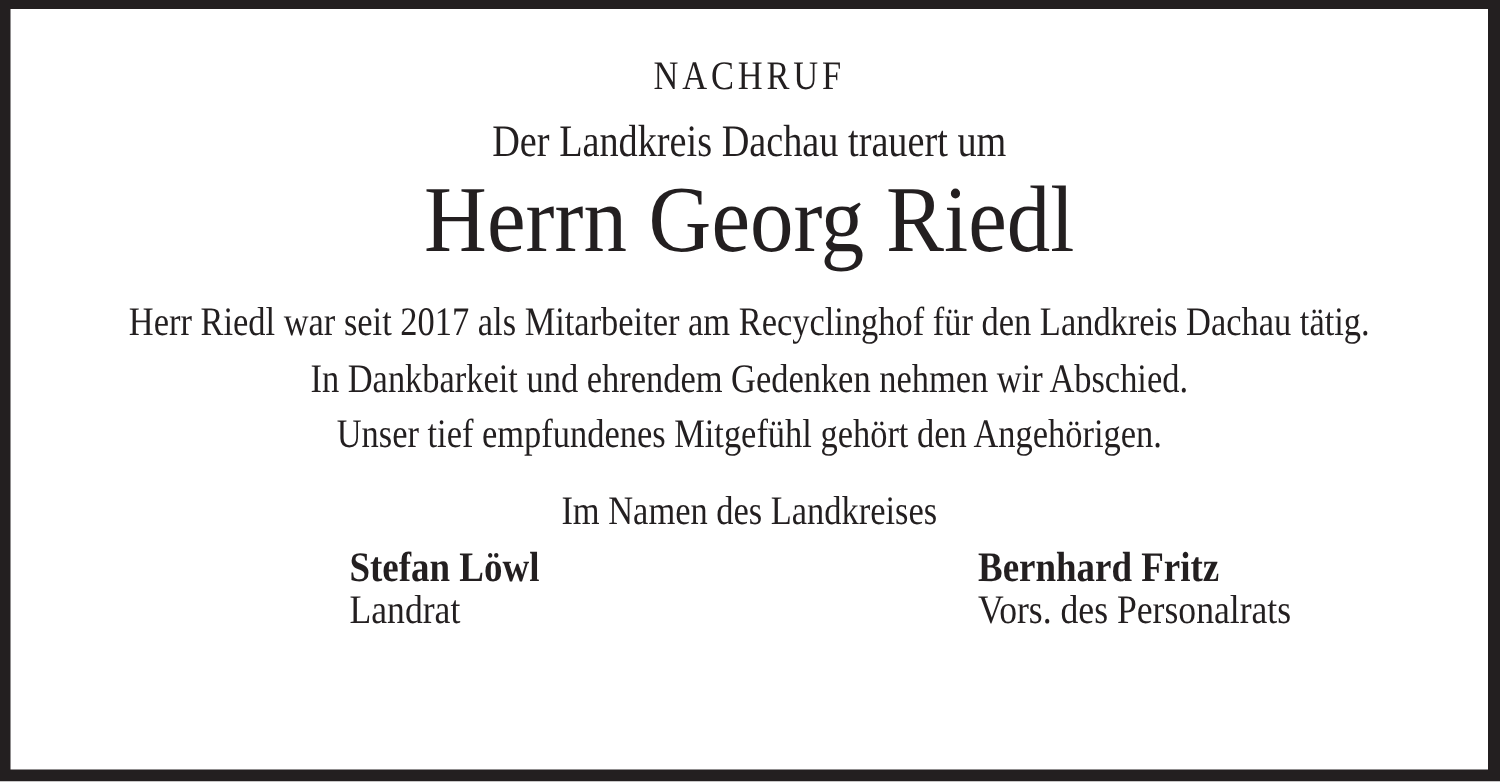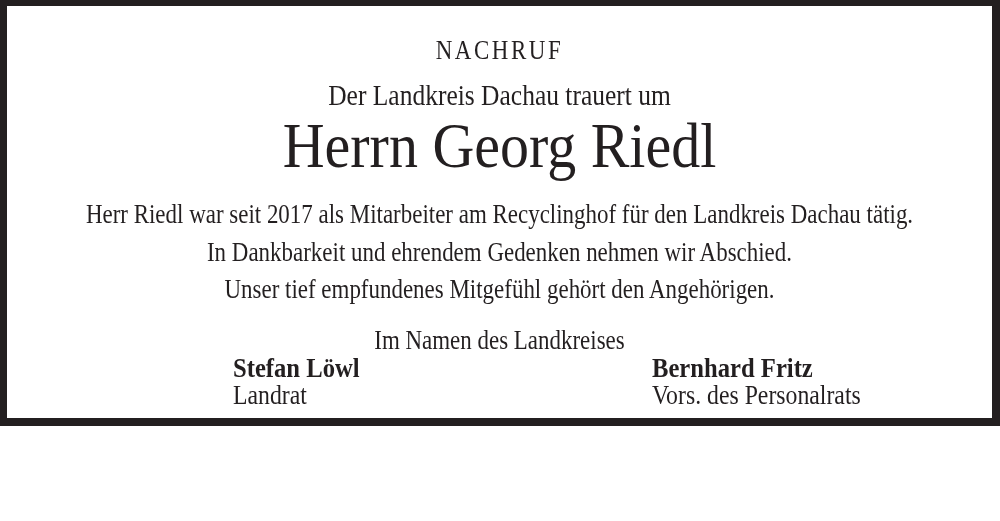--- a/index.html
+++ b/index.html
@@ -3,21 +3,21 @@
 <meta charset="utf-8">
 <style>
   html, body {
     margin: 0;
     padding: 0;
     background: #ffffff;
   }
   .ad-frame {
     position: relative;
     width: 1000px;
-    height: 426px;
+    height: 521px;
     box-sizing: border-box;
     background: #ffffff;
     border-top: 6px solid #231f20;
     border-left: 7px solid #231f20;
     border-right: 8px solid #231f20;
     border-bottom: 8px solid #231f20;
     overflow: hidden;
     font-family: "Liberation Serif", "DejaVu Serif", serif;
     color: #231f20;
   }
@@ -54,20 +54,21 @@
   .p2 { margin-top: 16px; }
   .p3 { margin-top: 10px; }
   .p4 { margin-top: 9px; }
   .closing { margin-top: 23px; }
   .bodyline {
     font-size: 27px;
     line-height: 28px;
   }
   .sigs {
     position: relative;
+    margin-top: 11px;
     height: 56px;
   }
   .sig-block {
     position: absolute;
     top: 0;
     transform: scaleX(0.88);
     transform-origin: 0 0;
     white-space: nowrap;
   }
   .sig-left  { left: 226px; }

